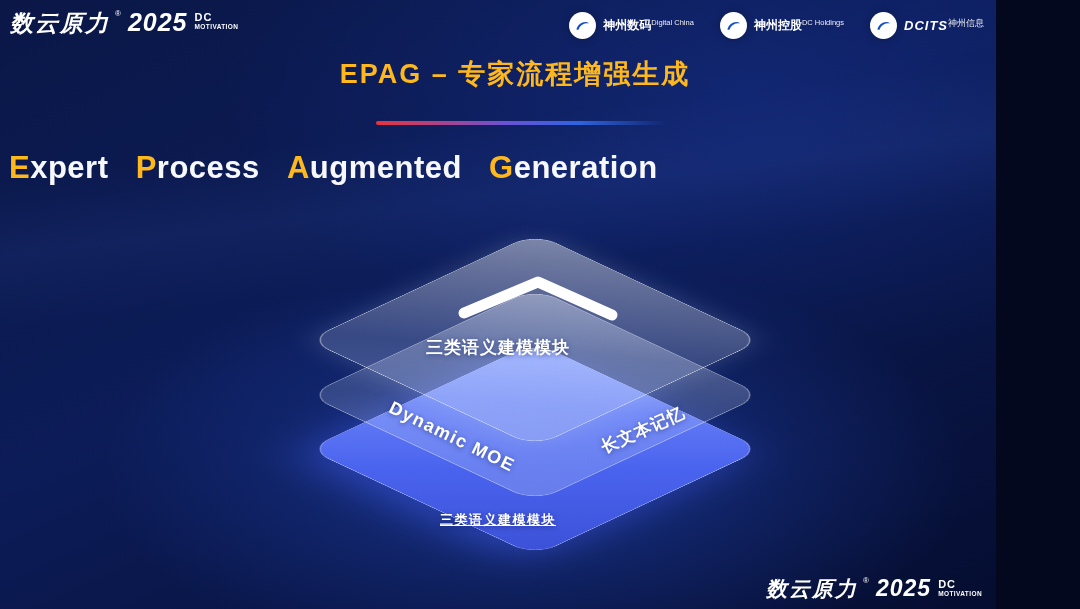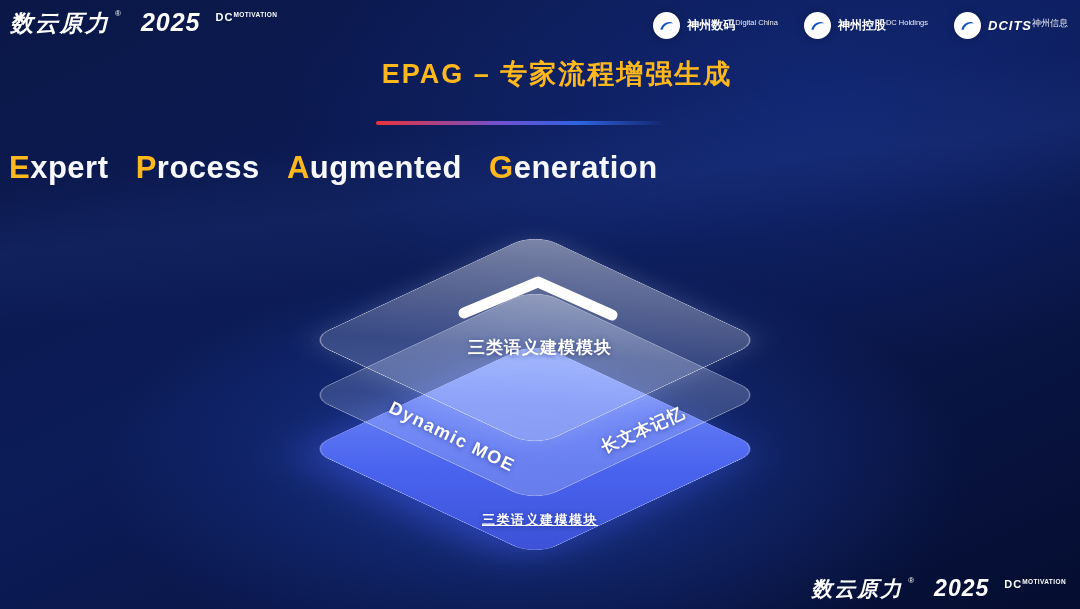--- a/index.html
+++ b/index.html
@@ -1,19 +1,19 @@
 <!DOCTYPE html>
 <html style="--gold: #ffb81c; --accent-red: #e8333c; --accent-blue: #2f63e0; --layer-blue: #4a63ee; --background-navy: #0a1747;"><head>
 <meta charset="utf-8">
 <style>
   html,body{margin:0;padding:0;background:#03081f;}
   *{box-sizing:border-box;}
   .slide{
     position:relative;
-    width:1080px;height:609px;
+    width:996px;height:609px;
     overflow:hidden;
     font-family:"Liberation Sans", sans-serif;
     color:#fff;
     background:
       radial-gradient(ellipse 620px 300px at 535px 470px, rgba(45,90,230,0.42), rgba(45,90,230,0) 70%),
       radial-gradient(ellipse 820px 420px at 75% 15%, rgba(28,58,165,0.35), rgba(28,58,165,0) 65%),
       linear-gradient(155deg, #0a1747 0%, #0c1c58 45%, #050d30 100%);
   }
   .streak{
     position:absolute;left:-120px;top:110px;width:1400px;height:150px;
@@ -21,22 +21,22 @@
     background:linear-gradient(180deg, rgba(95,135,255,0) 0%, rgba(95,135,255,0.07) 50%, rgba(95,135,255,0) 100%);
     pointer-events:none;
   }
 
   
   .brand{display:flex;align-items:flex-start;gap:5px;color:#fff;white-space:nowrap;}
   .brand-header{position:absolute;left:10px;top:8px;}
   .brand-footer{position:absolute;right:14px;bottom:6px;}
   .brand-cn{font-weight:900;font-style:italic;font-size:23px;letter-spacing:2px;}
   .brand-reg{font-size:8px;line-height:1;margin-top:2px;}
-  .brand-year{font-weight:900;font-style:italic;font-size:25px;margin-left:15px;letter-spacing:1px;}
-  .brand-tag{display:flex;font-weight:700;line-height:1.05;margin-top:4px;margin-left:10px;}
+  .brand-year{font-weight:900;font-style:italic;font-size:25px;margin-left:2px;letter-spacing:1px;}
+  .brand-tag{display:flex;flex-direction:column;font-weight:700;line-height:1.05;margin-top:4px;margin-left:2px;}
   .brand-tag .dc{font-size:11px;letter-spacing:1px;}
   .brand-tag .motivation{font-size:6.5px;letter-spacing:0.4px;}
   .brand-footer .brand-cn{font-size:21px;}
   .brand-footer .brand-year{font-size:23px;}
 
   
   .partners{position:absolute;top:12px;right:12px;display:flex;gap:26px;}
   .partner{display:flex;align-items:center;gap:7px;}
   .partner-icon{width:27px;height:27px;border-radius:50%;background:#fff;display:flex;align-items:center;justify-content:center;box-shadow:0 0 8px rgba(0,0,0,0.25);flex:0 0 auto;}
   .partner-icon svg{width:21px;height:21px;display:block;}

